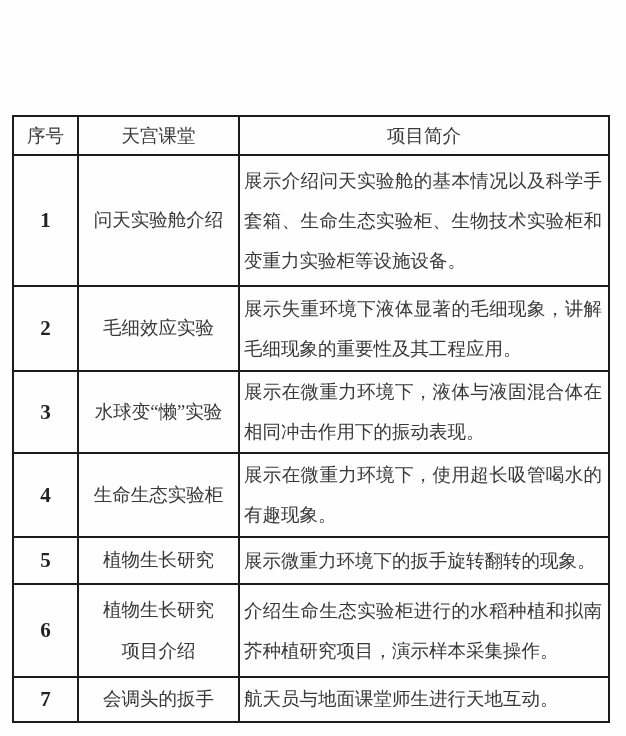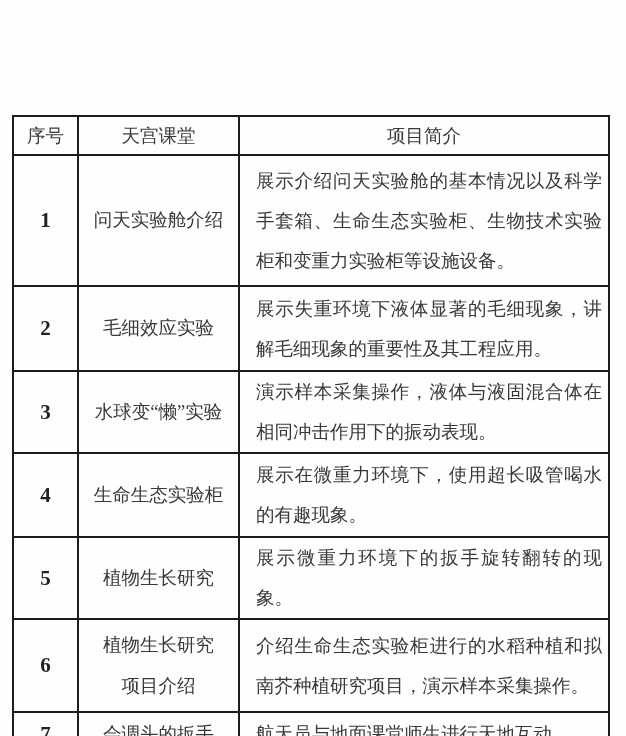--- a/index.html
+++ b/index.html
@@ -61,21 +61,21 @@
     text-align: center;
     font-size: 18.5px;
     line-height: 2.2;
     white-space: pre-line;
     color: #383838;
     border-radius: 31px;
   }
   td.desc {
     font-size: 18.5px;
     line-height: 40px;
-    padding: 0 6px 0 16px;
+    padding: 0 6px 0 4px;
     text-align: left;
     text-align: justify;
     color: #383838;
   }
   tr.r1 { height: 131px; }
   tr.r2 { height: 85px; }
   tr.r3 { height: 82px; }
   tr.r4 { height: 84px; }
   tr.r5 { height: 47px; }
   tr.r6 { height: 93px; }
@@ -106,21 +106,21 @@
         <td class="desc">展示介绍问天实验舱的基本情况以及科学手套箱、生命生态实验柜、生物技术实验柜和变重力实验柜等设施设备。</td>
       </tr>
       <tr class="r2">
         <td class="num">2</td>
         <td class="name">毛细效应实验</td>
         <td class="desc">展示失重环境下液体显著的毛细现象，讲解毛细现象的重要性及其工程应用。</td>
       </tr>
       <tr class="r3">
         <td class="num">3</td>
         <td class="name">水球变“懒”实验</td>
-        <td class="desc">演示样本采集操作，液体与液固混合体在相同冲击作用下的振动表现。</td>
+        <td class="desc">展示在微重力环境下，液体与液固混合体在相同冲击作用下的振动表现。</td>
       </tr>
       <tr class="r4">
         <td class="num">4</td>
         <td class="name">生命生态实验柜</td>
         <td class="desc">展示在微重力环境下，使用超长吸管喝水的有趣现象。</td>
       </tr>
       <tr class="r5">
         <td class="num">5</td>
         <td class="name">植物生长研究</td>
         <td class="desc">展示微重力环境下的扳手旋转翻转的现象。</td>

